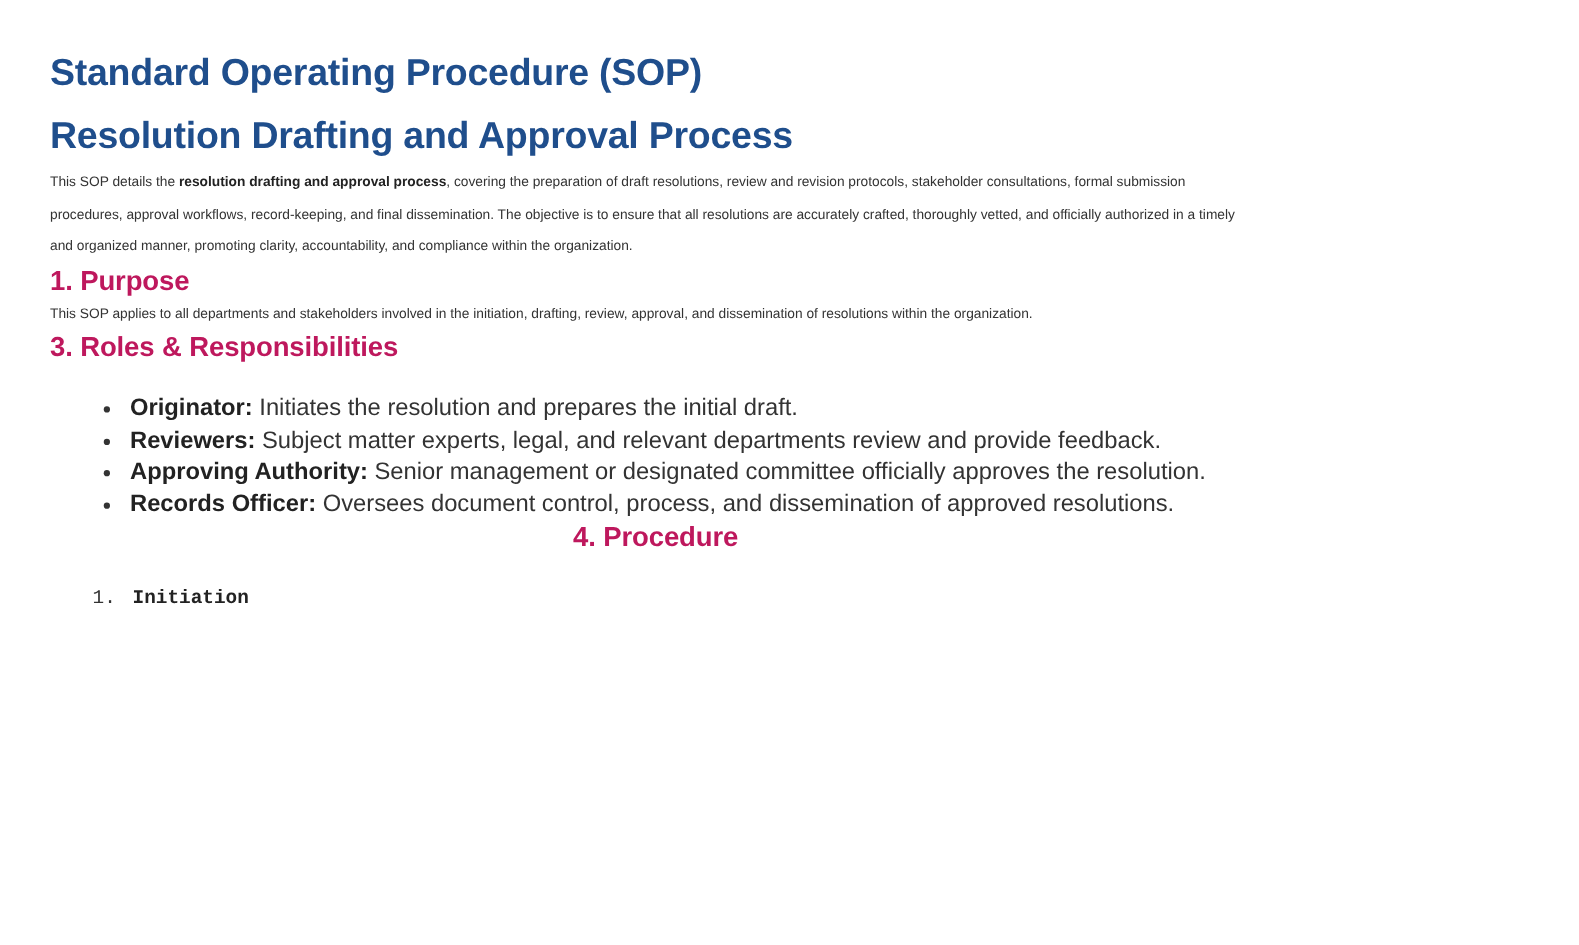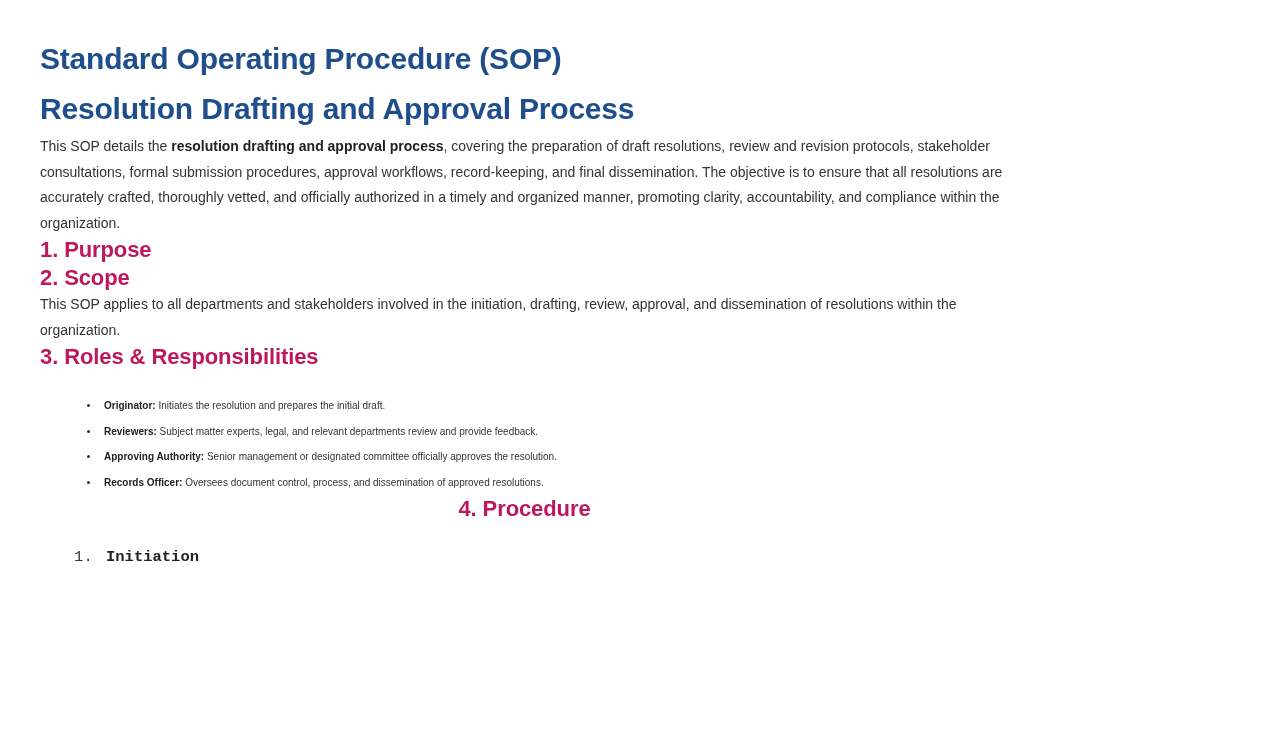--- a/index.html
+++ b/index.html
@@ -33,21 +33,21 @@
   }
   h2.section-heading {
     font-size: 22px;
     line-height: 28px;
     font-weight: bold;
     color: #be185d;
     margin: 0;
     letter-spacing: -0.1px;
   }
   p.body-text {
-    font-size: 14px;
+    font-size: 11px;
     line-height: 25.5px;
     color: #333333;
     margin: 0;
     text-align: left;
   }
   .intro {
     margin-top: 34px;
   }
   .sec-purpose-heading { margin-top: 41px; }
   .sec-purpose-body    { margin-top: 24px; }
@@ -55,21 +55,21 @@
   .sec-scope-body      { margin-top: 24px; }
   .sec-roles-heading   { margin-top: 38px; }
   .sec-proc-heading    { margin-top: 37px; text-align: center; }
 
   ul.roles-list {
     margin: 22px 0 0 0;
     padding-left: 60px;
     list-style-type: disc;
   }
   ul.roles-list li {
-    font-size: 10px;
+    font-size: 19px;
     line-height: 25.5px;
     color: #333333;
     padding-left: 4px;
   }
   ol.procedure-list {
     margin: 22px 0 0 0;
     padding-left: 62px;
     list-style-type: decimal;
   }
   ol.procedure-list > li {
@@ -88,21 +88,20 @@
 
   <h1 class="doc-title">
     <span class="line">Standard Operating Procedure (SOP)</span>
     <span class="line">Resolution Drafting and Approval Process</span>
   </h1>
 
   <p class="body-text intro"><span>This SOP details the </span><span class="b">resolution drafting and approval process</span><span>, covering the preparation of draft resolutions, review and revision protocols, stakeholder consultations, formal submission procedures, approval workflows, record-keeping, and final dissemination. The objective is to ensure that all resolutions are accurately crafted, thoroughly vetted, and officially authorized in a timely and organized manner, promoting clarity, accountability, and compliance within the organization.</span></p>
 
   <h2 class="section-heading sec-purpose-heading">1. Purpose</h2>
 
-  <h2 class="section-heading sec-scope-heading">2. Scope</h2>
   <p class="body-text sec-scope-body">This SOP applies to all departments and stakeholders involved in the initiation, drafting, review, approval, and dissemination of resolutions within the organization.</p>
 
   <h2 class="section-heading sec-roles-heading">3. Roles &amp; Responsibilities</h2>
   <ul class="roles-list">
     <li><span class="b">Originator:</span><span> Initiates the resolution and prepares the initial draft.</span></li>
     <li><span class="b">Reviewers:</span><span> Subject matter experts, legal, and relevant departments review and provide feedback.</span></li>
     <li><span class="b">Approving Authority:</span><span> Senior management or designated committee officially approves the resolution.</span></li>
     <li><span class="b">Records Officer:</span><span> Oversees document control, process, and dissemination of approved resolutions.</span></li>
   </ul>
 

